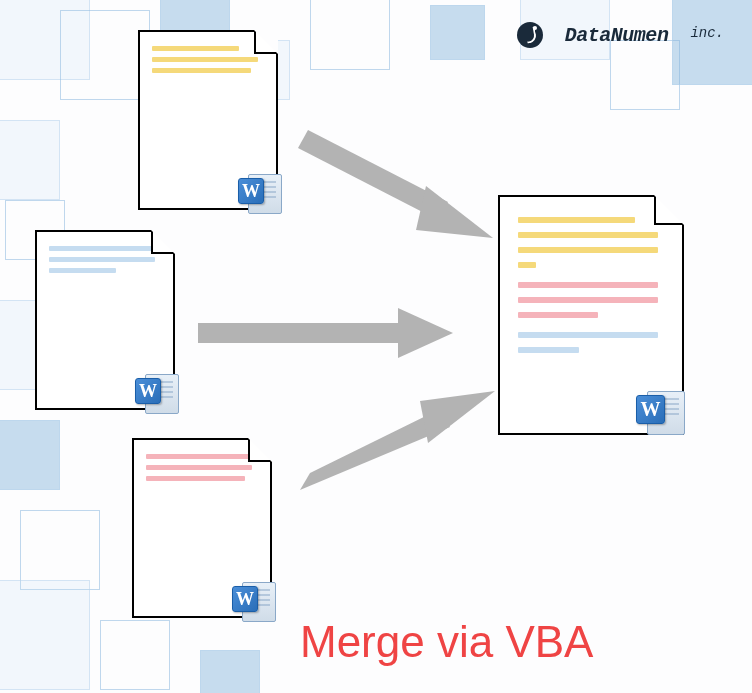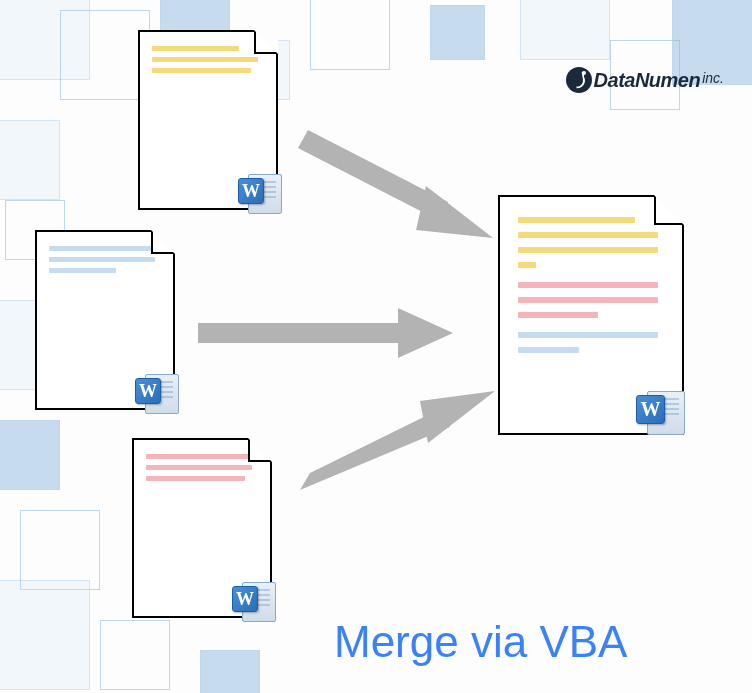--- a/index.html
+++ b/index.html
@@ -27,23 +27,22 @@
   .sq.outline { background: transparent; border: 1px solid rgba(150, 190, 225, 0.6); }
 
   
   .logo {
     position: absolute;
     top: 22px;
     right: 28px;
     z-index: 5;
     display: flex;
     align-items: center;
-    gap: 2px;
-    font-family: Liberation Sans, sans-serif;
-    margin-top: 45px;
+    gap: 22px;
+    font-family: Liberation Mono, monospace;
   }
   .logo-mark {
     width: 26px;
     height: 26px;
     border-radius: 50%;
     background: #1a2a3a;
     position: relative;
   }
   .logo-mark::before {
     content: '';
@@ -171,24 +170,23 @@
     z-index: 1;
   }
   .arrow svg { display: block; }
 
   
   .caption {
     position: absolute;
     bottom: 26px;
     left: 300px;
     font-size: 44px;
-    color: #3b82f6;
+    color: #ef4444;
     font-family: Arial, sans-serif;
     z-index: 5;
-    margin-left: 34px;
   }
 
   
   .merged-lines { padding: 20px 18px 10px 18px; }
   .merged-lines .line { height: 6px; margin-bottom: 9px; border-radius: 1px; }
   .ly { background: #f5d97a; }
   .lp { background: #f5b3ba; }
   .lb { background: #c5dcf0; }
 </style>
 </head>

